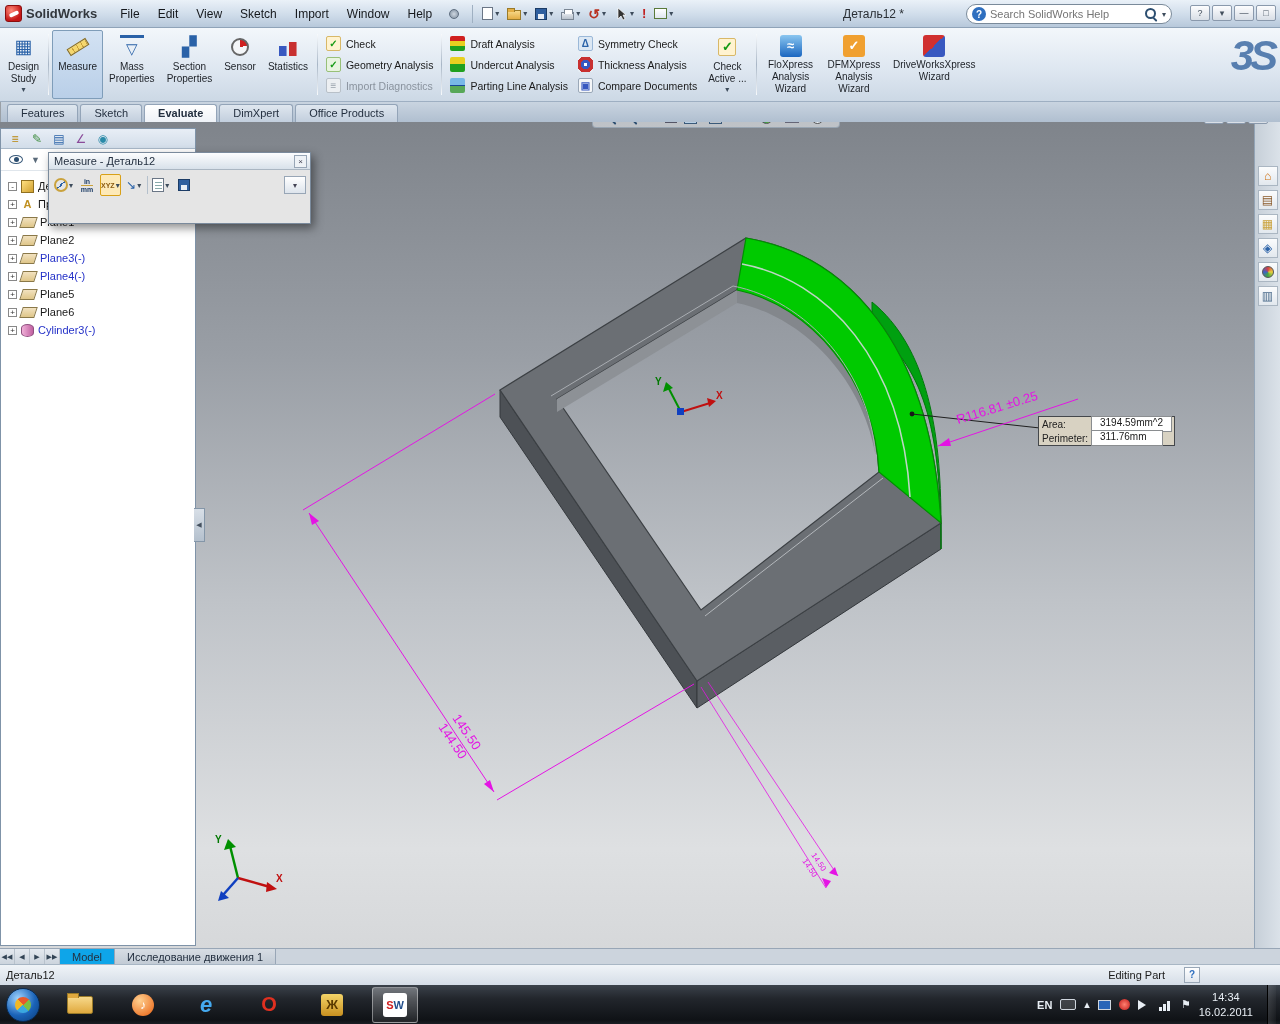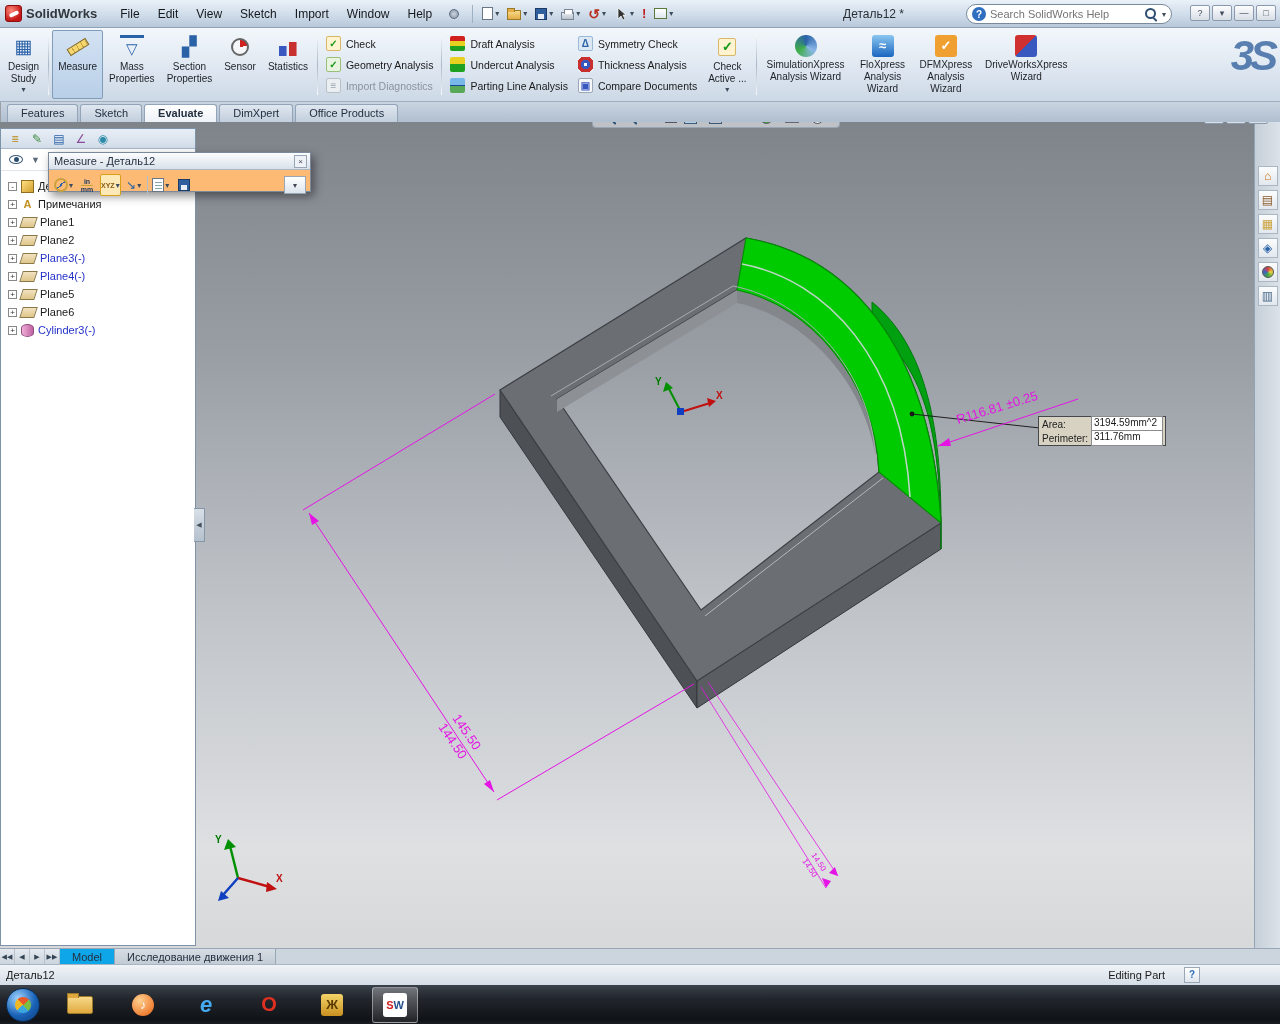--- a/index.html
+++ b/index.html
@@ -80,40 +80,40 @@
   .trow{display:flex;align-items:center;gap:4px;height:18px;padding-left:3px;white-space:nowrap}
   .trow.blue .tlbl{color:#2431c8}
   .exp{width:9px;height:9px;border:1px solid #888;background:#fff;font-size:8px;line-height:7px;text-align:center;color:#333;flex:0 0 auto}
   .tlbl{font-size:11px}
   .part-ic{width:13px;height:13px;background:linear-gradient(135deg,#ffe080,#d0a030);border:1px solid #907020;flex:0 0 auto}
   .ann-ic{color:#c09020;font-weight:bold;font-size:11px;width:13px;text-align:center;flex:0 0 auto}
   .plane-ic{width:15px;height:11px;background:linear-gradient(#f2e2c0,#dfc689);border:1px solid #8a7848;transform:skewX(-18deg);flex:0 0 auto}
   .cyl-ic{width:13px;height:13px;background:linear-gradient(90deg,#f0b0d8,#c060a0);border:1px solid #905080;border-radius:50%/30%;flex:0 0 auto}
   #splitter{position:absolute;left:194px;top:508px;width:11px;height:34px;background:linear-gradient(#d8dfe7,#b4c0cd);border:1px solid #8496a8;border-left:none;z-index:6;display:flex;align-items:center;justify-content:center;font-size:7px;color:#44505e}
   
-  #mdlg{position:absolute;left:48px;top:152px;width:263px;height:40px;background:#fdba74;border:1px solid #7a8a9c;box-shadow:3px 4px 9px rgba(0,0,0,.45);z-index:9}
+  #mdlg{position:absolute;left:48px;top:152px;width:263px;height:72px;background:#e5e5e5;border:1px solid #7a8a9c;box-shadow:3px 4px 9px rgba(0,0,0,.45);z-index:9}
   #mtitle{height:17px;background:linear-gradient(#fcfdfe,#d8e1ea);border-bottom:1px solid #aab6c2;display:flex;align-items:center;padding:0 3px 0 5px;font-size:11px;color:#243040}
   #mclose{margin-left:auto;width:13px;height:13px;border:1px solid #98a6b6;background:#eef2f6;font-size:8px;line-height:11px;text-align:center;color:#445}
   #mbody{display:flex;align-items:center;gap:3px;padding:4px 4px}
   .mbtn{display:flex;align-items:center;justify-content:center;gap:1px;min-width:20px;height:22px;border:1px solid transparent;border-radius:2px}
   .mbtn.sel{background:#fde9b8;border-color:#d8a018}
   .arcic{width:14px;height:14px;border:2px solid #caa23c;border-radius:50%;background:linear-gradient(135deg,transparent 45%,#2a62a8 45% 55%,transparent 55%)}
   .unitsic{display:flex;flex-direction:column;align-items:center;font-size:7px;line-height:7px;color:#1c3c66;font-weight:bold}
   .unitsic .u2{border-top:1px solid #caa23c}
   .xyzic{font-size:7px;font-weight:bold;color:#8a5a10}
   .ldric{font-size:12px;color:#2a62a8;line-height:12px}
   .histic{width:12px;height:14px;background:#fff;border:1px solid #6a7686;position:relative}
   .histic::after{content:"";position:absolute;left:2px;top:3px;width:7px;height:1px;background:#8aa;box-shadow:0 3px 0 #8aa,0 6px 0 #8aa}
   .mdiv{width:1px;height:18px;background:#b4c0cc}
   .mexp{margin-left:auto;width:22px;height:18px;border:1px solid #98a6b6;background:linear-gradient(#fff,#dde4ec);display:flex;align-items:center;justify-content:center;font-size:8px;color:#445}
   
   #callout{position:absolute;left:1038px;top:416px;background:#d8d2c2;border:1px solid #44474b;z-index:7;font-size:10px}
   .crow{display:flex;align-items:center;height:14px}
   .clabel{padding:0 3px;color:#222;width:52px}
-  .cval{background:#fff;border:1px solid #8a8d90;margin:1px 2px 1px 0;padding:0 2px;min-width:72px;height:16px;line-height:11px}
+  .cval{background:#fff;border:1px solid #8a8d90;margin:1px 2px 1px 0;padding:0 8px;min-width:72px;height:16px;line-height:11px}
   
   #headsup{position:absolute;left:592px;top:106px;height:22px;display:flex;align-items:center;gap:3px;padding:0 8px;background:rgba(242,246,250,.55);border:1px solid rgba(120,140,160,.55);border-radius:4px;z-index:8}
   .hic{display:flex;align-items:center;gap:1px;padding:1px 2px}
   .cube{width:13px;height:13px;border:1px solid #3a5a7a;background:linear-gradient(135deg,#eaf2fa 50%,#b8cfe4 50%)}
   .cube.wire{background:transparent}
   .eyeic{width:14px;height:9px;border:1px solid #3a5a7a;border-radius:50%;background:#fff;position:relative}
   .eyeic::after{content:"";position:absolute;left:4px;top:1px;width:5px;height:5px;background:#2c4e70;border-radius:50%}
   .ballic{width:13px;height:13px;border-radius:50%;background:conic-gradient(#d84040,#e8d040,#40a840,#4060c8,#d84040);border:1px solid #555}
   .sceneic{width:14px;height:11px;border:1px solid #667;background:linear-gradient(#9ec8ee 55%,#88aa66 55%)}
   .halfsq{width:12px;height:12px;border:1px solid #556;background:linear-gradient(90deg,#e8b84a 50%,#f8fafc 50%)}
@@ -303,25 +303,20 @@
   <div class="rbtn">
     <span class="bigic">
         <span class="icg ic-check" style="width:18px;height:18px;font-size:13px">✓</span>
       </span>
     <span>Check</span>
     <span>Active ...</span>
     <span class="caret">▾</span>
   </div>
   <div class="rsep"></div>
 
-  <div class="rbtn" style="min-width:92px">
-    <span class="wzic wz-sim"></span>
-    <span>SimulationXpress</span>
-    <span>Analysis Wizard</span>
-  </div>
   <div class="rbtn" style="min-width:62px">
     <span class="wzic wz-flo">≈</span>
     <span>FloXpress</span>
     <span>Analysis</span>
     <span>Wizard</span>
   </div>
   <div class="rbtn" style="min-width:62px">
     <span class="wzic wz-dfm">✓</span>
     <span>DFMXpress</span>
     <span>Analysis</span>
@@ -610,13 +605,32 @@
     </div>
   <div class="ticon">
       <span class="goldic">Ж</span>
     </div>
   <div class="ticon active">
       <span class="swtask">
         <span class="s">S</span>
         <span class="w">W</span>
       </span>
     </div>
+  <div id="tray">
+    <span style="font-weight:bold">EN</span>
+    <span class="kbic"></span>
+    <span class="trayglyph">▴</span>
+    <span class="mon"></span>
+    <span class="dotred"></span>
+    <span class="spk"></span>
+    <span class="tricon">
+        <span class="bar" style="height:4px"></span>
+        <span class="bar" style="height:7px"></span>
+        <span class="bar" style="height:10px"></span>
+      </span>
+    <span class="trayglyph">⚑</span>
+    <div id="clock">
+      <div>14:34</div>
+      <div>16.02.2011</div>
+    </div>
+    <div id="sliver"></div>
+  </div>
 </div>
 
 </body></html>

